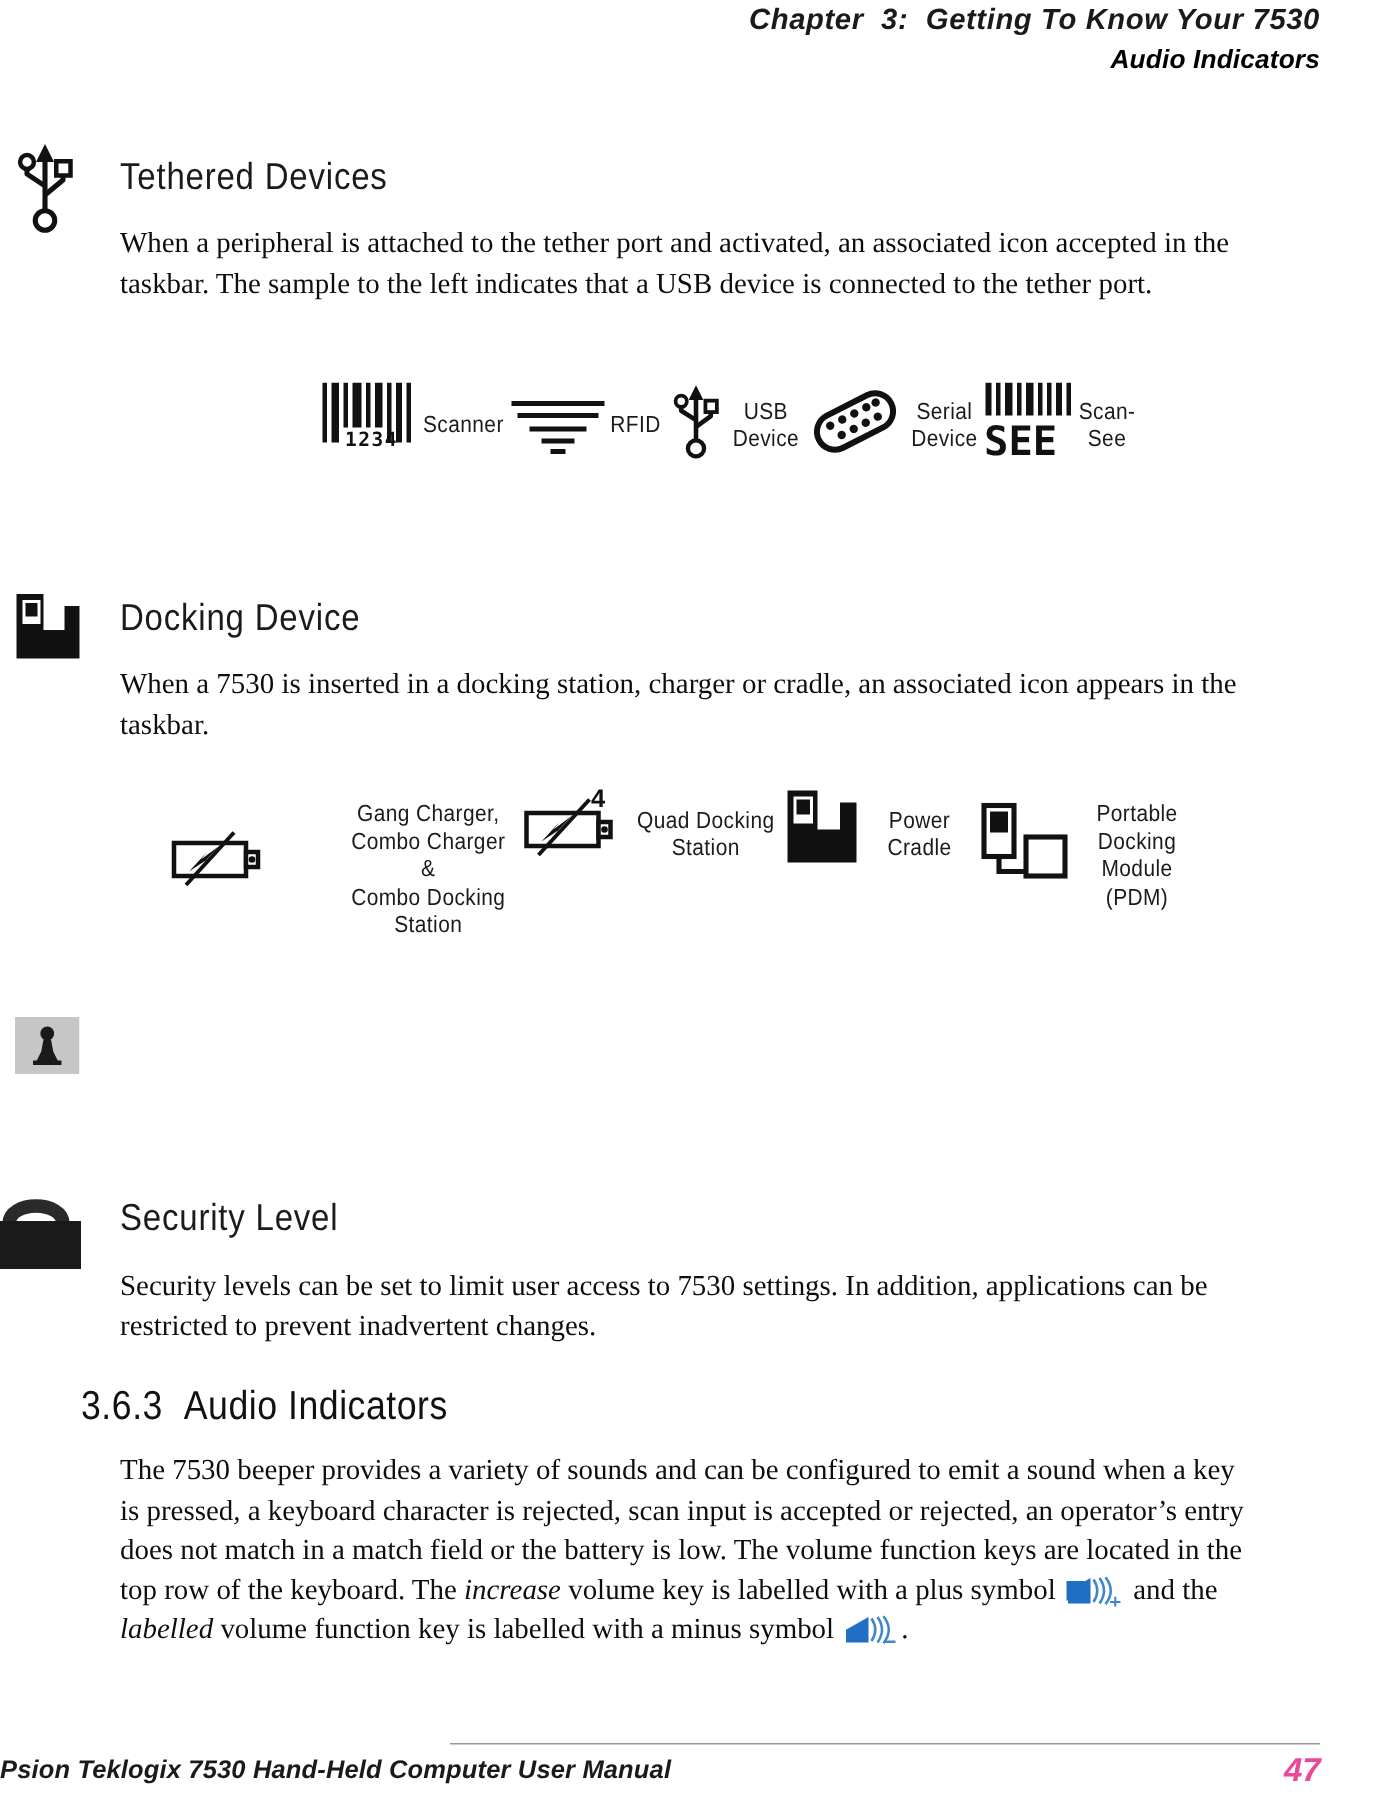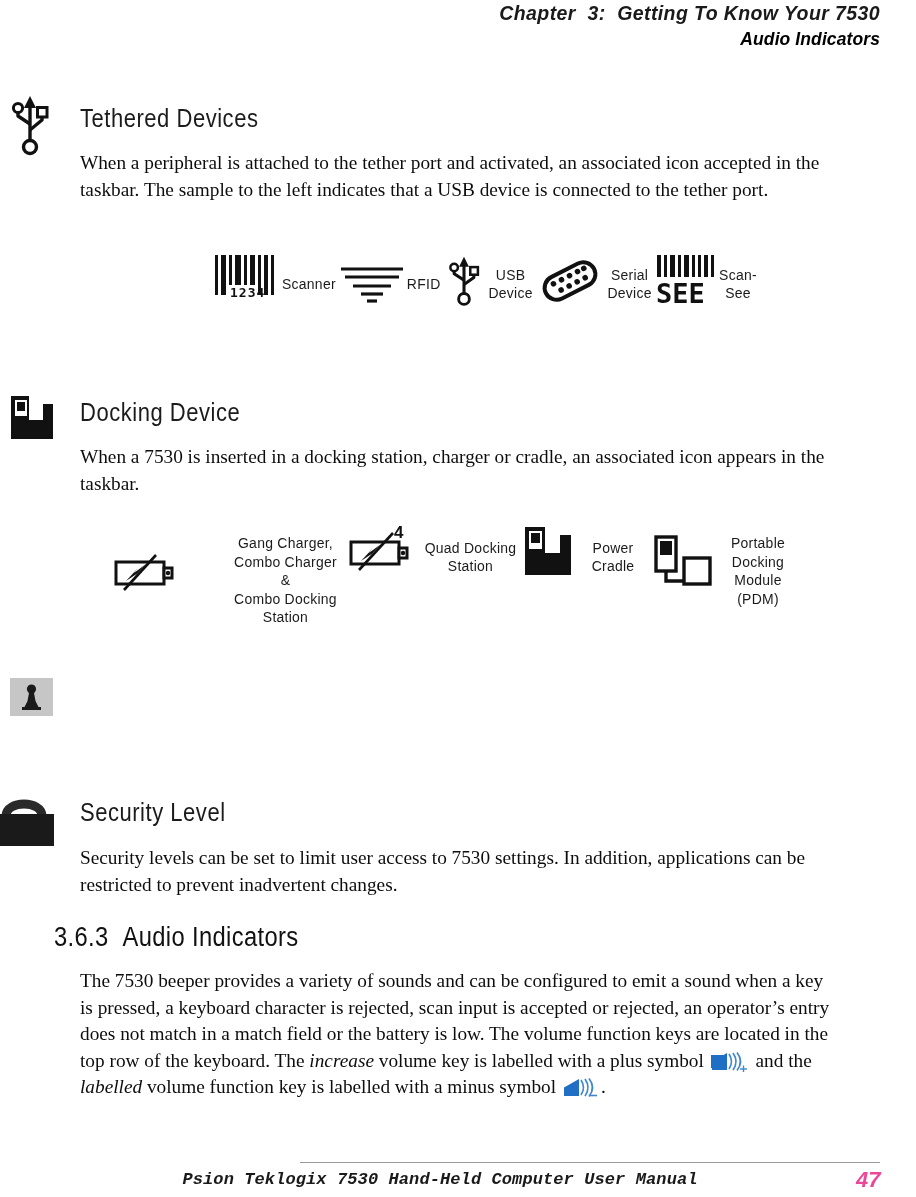--- a/index.html
+++ b/index.html
@@ -119,22 +119,22 @@
     left: 300px;
     top: 0px;
     width: 580px;
     height: 1px;
     background: #9a9a9a;
   }
   .footer-text {
     position: absolute;
     left: 0; top: 8px;
     width: 880px;
-    text-align: center;
-    font-family: Liberation Mono, monospace;
+    text-align: left;
+    font-family: Liberation Sans, sans-serif;
     font-style: italic;
     font-weight: bold;
     font-size: 17px;
     letter-spacing: 0.1px;
     color: #1a1a1a;
     white-space: pre;
   }
   .footer-page {
     position: absolute;
     left: 856px;

